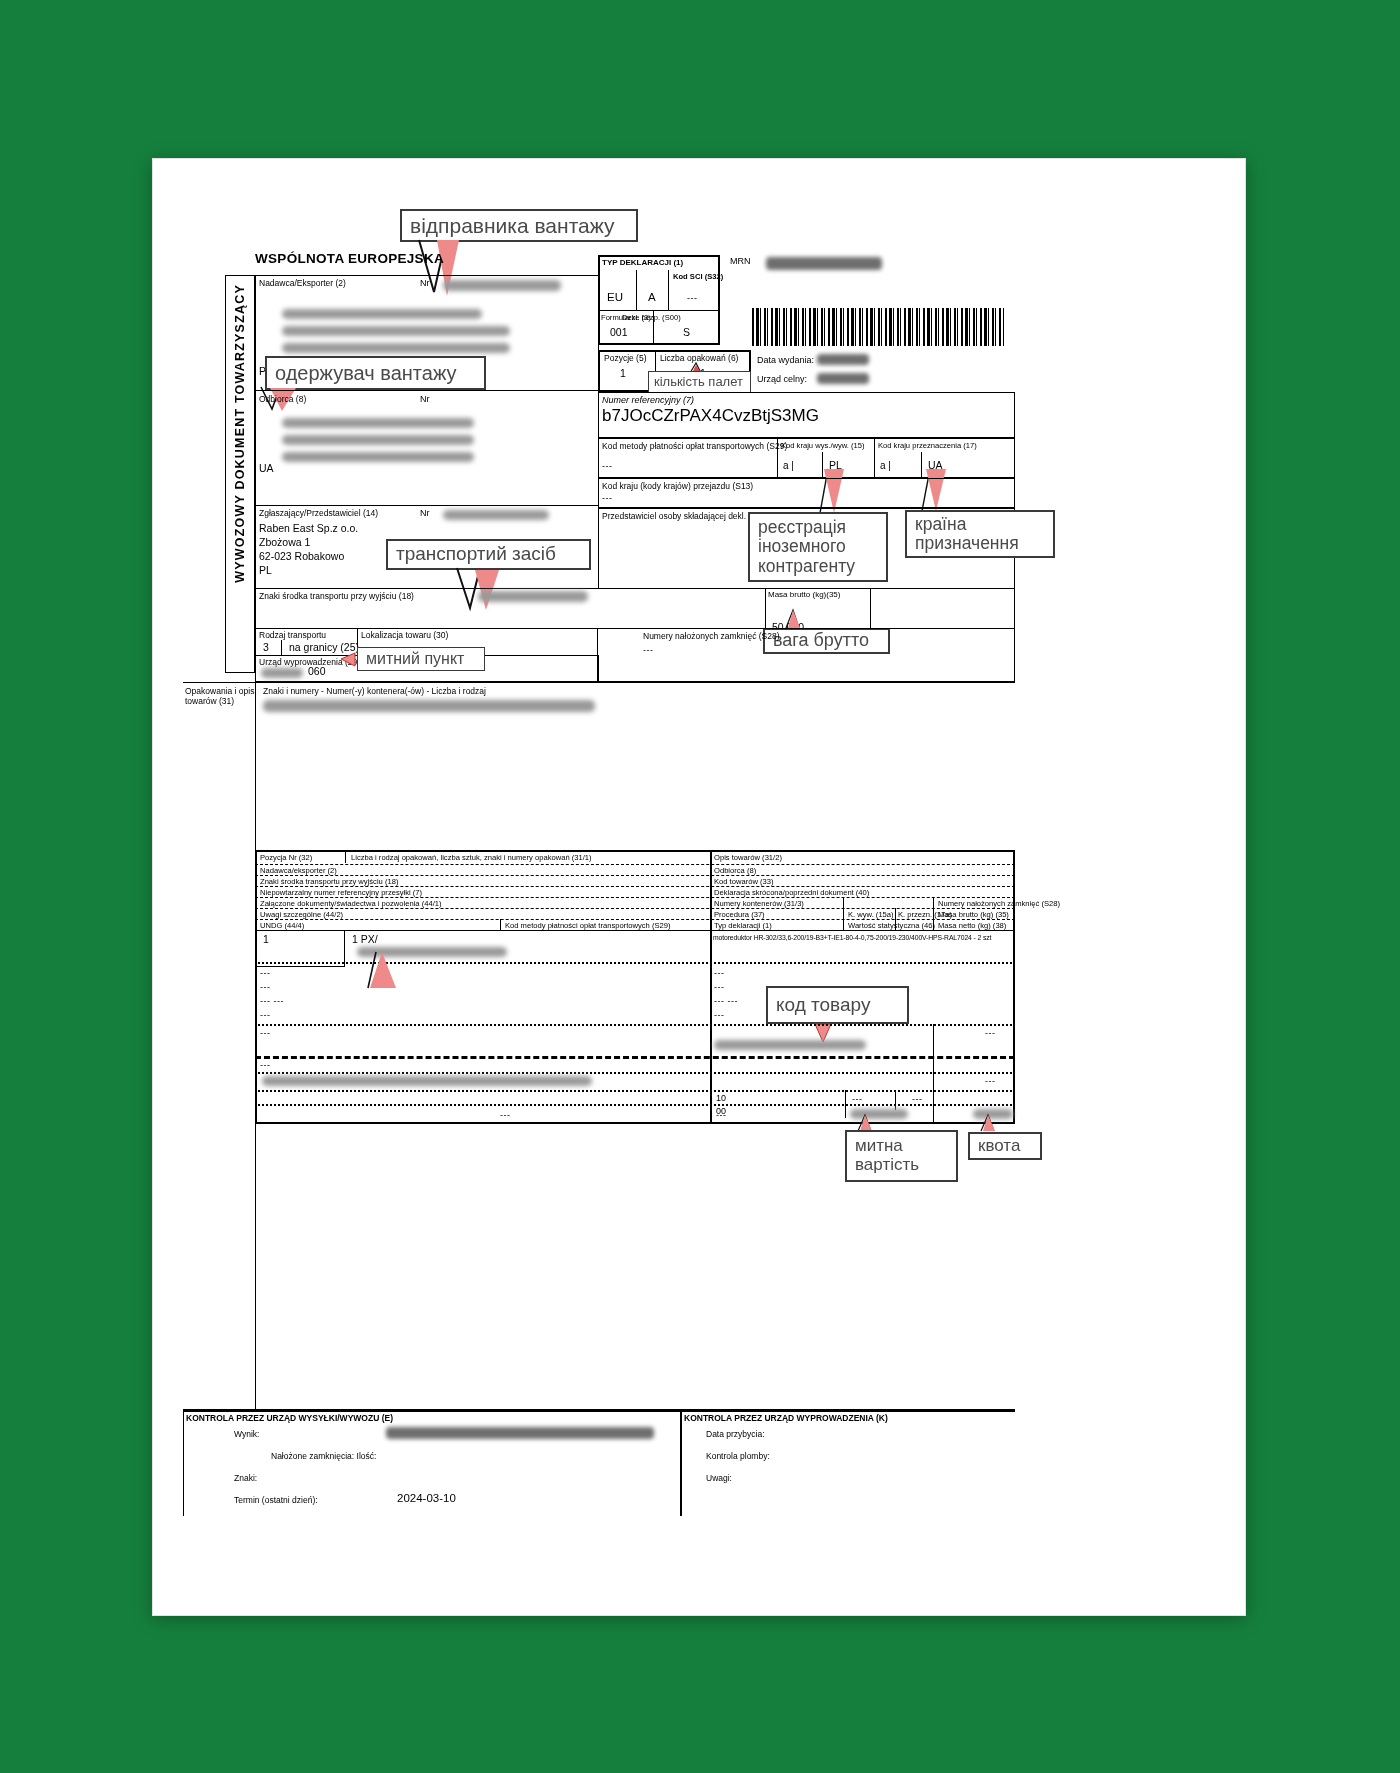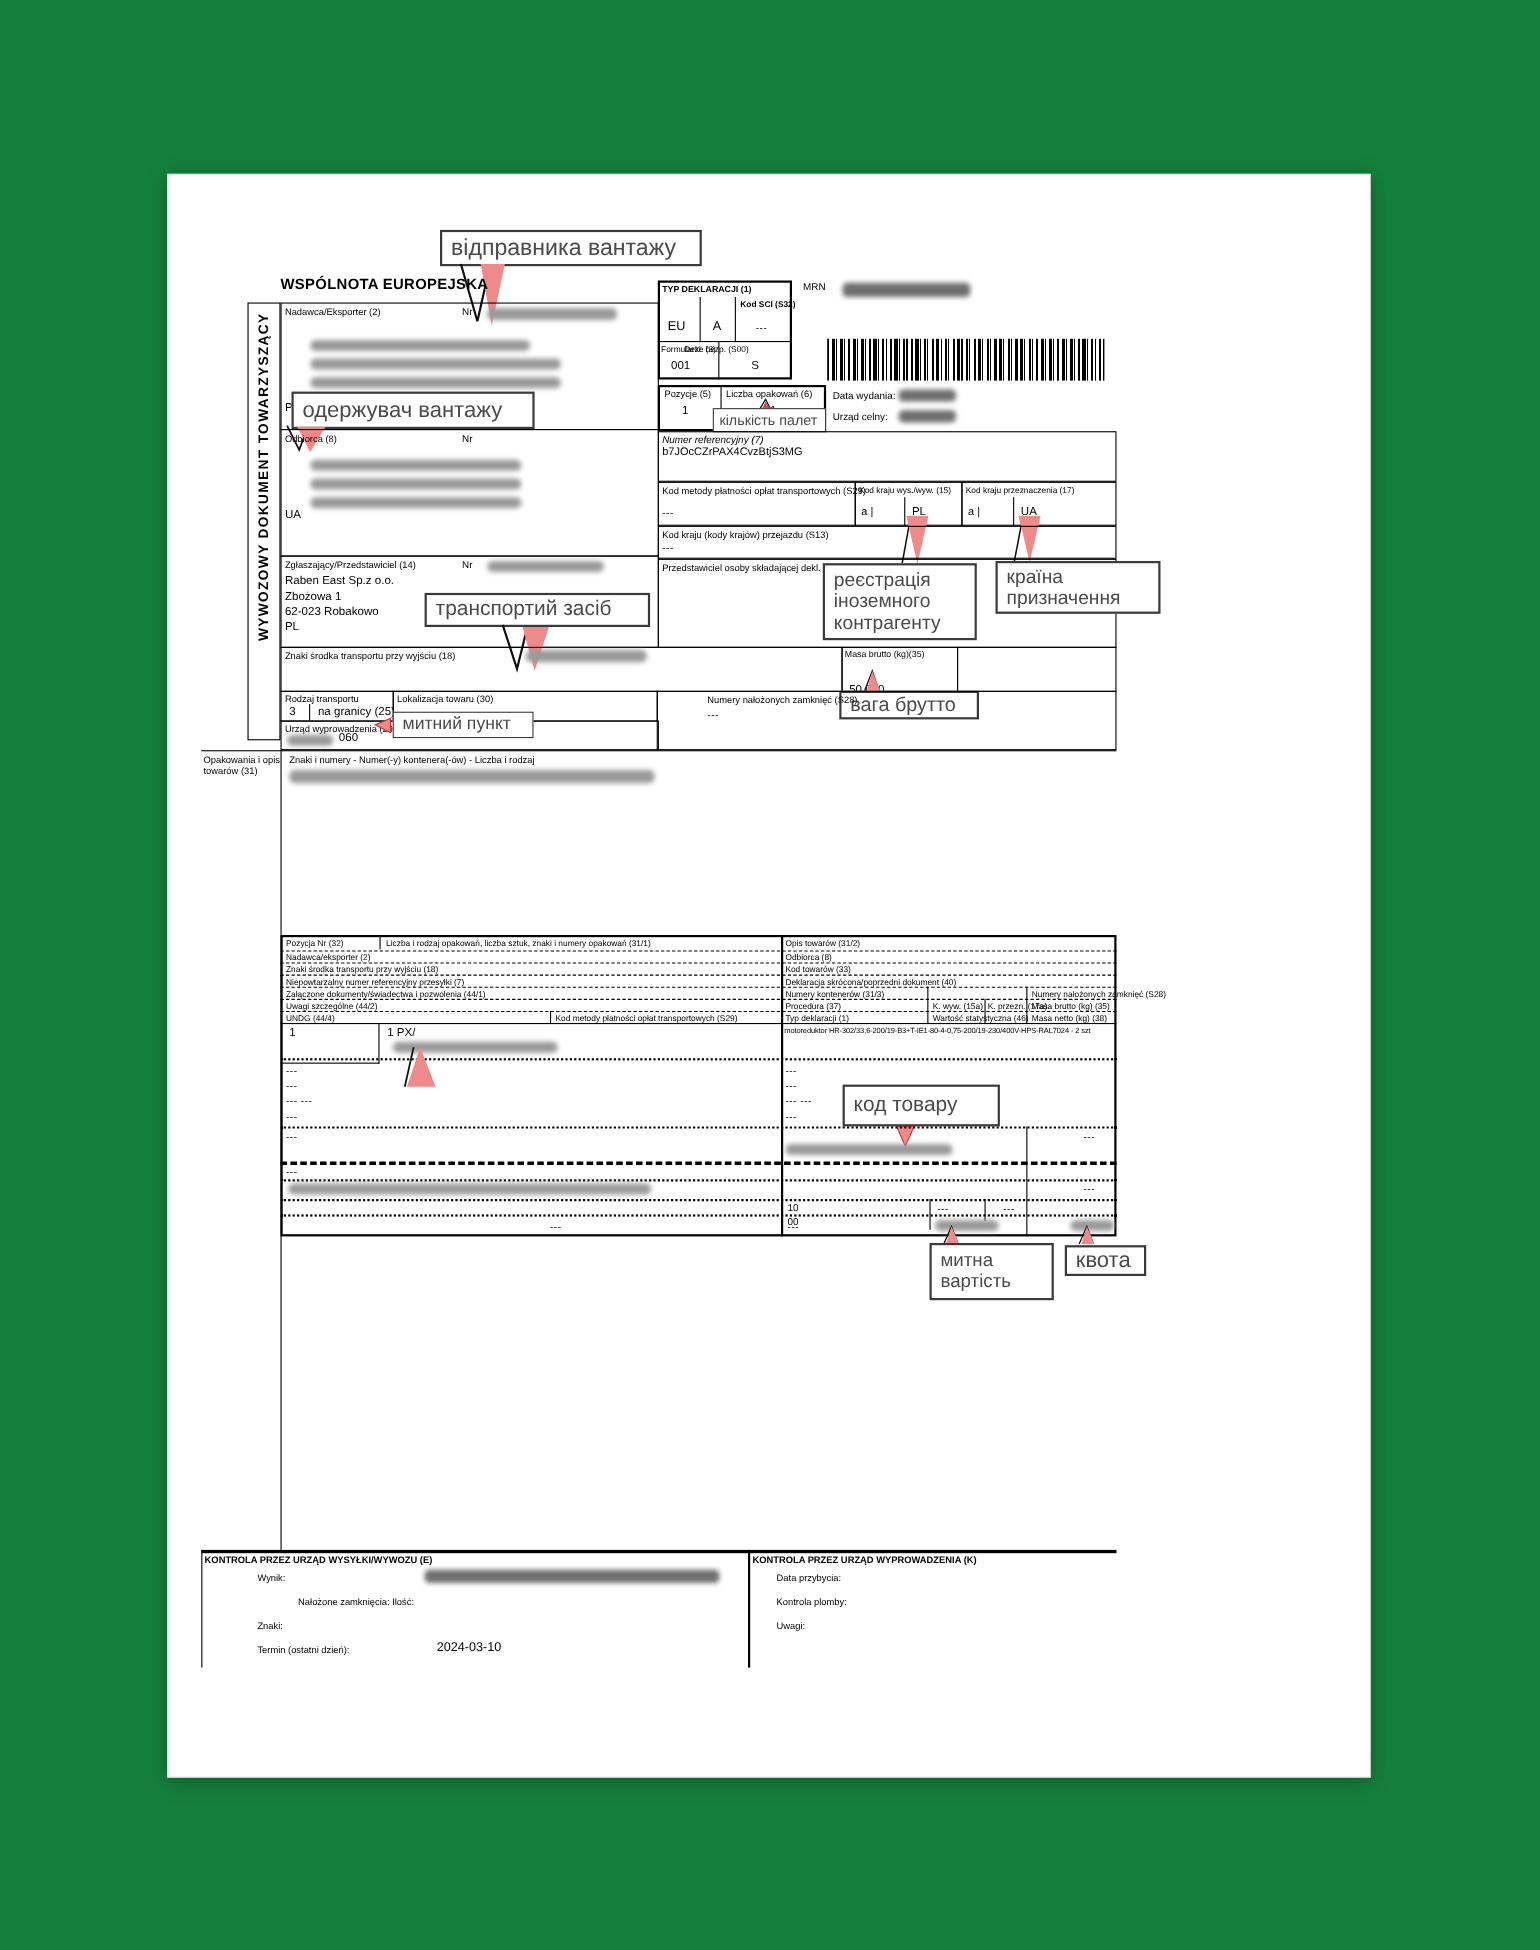--- a/index.html
+++ b/index.html
@@ -118,21 +118,21 @@
   </svg>
   <div class="ann" style="left:648px;top:371px;width:103px;height:22px;font-size:13px;border-width:1.5px;padding:0 5px;"><span>кількість палет</span></div>
 
   <div class="flabel" style="left:757px;top:355px;font-size:9px;">Data wydania:</div>
   <div class="blurd" style="left:817px;top:354px;width:52px;height:11px;"></div>
   <div class="flabel" style="left:757px;top:374px;font-size:9px;">Urząd celny:</div>
   <div class="blurd" style="left:817px;top:373px;width:52px;height:11px;"></div>
 
   <div class="box" style="left:598px;top:392px;width:417px;height:46px;"></div>
   <div class="flabel" style="left:602px;top:395px;font-size:9px;font-style:italic;">Numer referencyjny (7)</div>
-  <div class="fval" style="left:602px;top:406px;font-size:10px;">b7JOcCZrPAX4CvzBtjS3MG</div>
+  <div class="fval" style="left:602px;top:406px;font-size:17px;">b7JOcCZrPAX4CvzBtjS3MG</div>
 
   <div class="box" style="left:598px;top:438px;width:180px;height:40px;"></div>
   <div class="flabel" style="left:602px;top:441px;">Kod metody płatności opłat transportowych (S29)</div>
   <div class="fdash" style="left:602px;top:461px;">---</div>
 
   <div class="box" style="left:777px;top:438px;width:98px;height:40px;"></div>
   <div class="ftiny" style="left:781px;top:441px;">Kod kraju wys./wyw. (15)</div>
   <div class="fval" style="left:783px;top:460px;font-size:10px;">a |</div>
   <div class="vline" style="left:822px;top:452px;height:26px;"></div>
   <div class="fval" style="left:829px;top:459px;">PL</div>
@@ -303,21 +303,21 @@
   <svg class="abs" style="left:855px;top:1112px;" width="20" height="20">
     <path d="M3 19 L10 3 L16 19" fill="none" stroke="#111" stroke-width="1.2"></path>
     <polygon points="10,3 17,19 5,19" fill="#ef8a8a"></polygon>
   </svg>
   <div class="ann" style="left:845px;top:1130px;width:113px;height:52px;font-size:17px;"><span>митна
 вартість</span></div>
   <svg class="abs" style="left:978px;top:1112px;" width="20" height="20">
     <path d="M3 19 L10 3 L16 19" fill="none" stroke="#111" stroke-width="1.2"></path>
     <polygon points="10,3 17,19 5,19" fill="#ef8a8a"></polygon>
   </svg>
-  <div class="ann" style="left:968px;top:1132px;width:74px;height:28px;font-size:20px;"><span>квота</span></div>
+  <div class="ann" style="left:968px;top:1132px;width:74px;height:28px;font-size:17px;"><span>квота</span></div>
 
   <div class="abs" style="left:183px;top:1409px;width:832px;height:2.5px;background:#000;"></div>
   <div class="vline" style="left:183px;top:1409px;height:107px;"></div>
   <div class="vline" style="left:680px;top:1409px;height:107px;width:1.8px;"></div>
   <div class="flabel bold" style="left:186px;top:1413px;">KONTROLA PRZEZ URZĄD WYSYŁKI/WYWOZU (E)</div>
   <div class="flabel" style="left:234px;top:1429px;">Wynik:</div>
   <div class="blurd" style="left:386px;top:1427px;width:268px;height:12px;"></div>
   <div class="flabel" style="left:234px;top:1451px;margin-left:37px;">Nałożone zamknięcia: Ilość:</div>
   <div class="flabel" style="left:234px;top:1473px;">Znaki:</div>
   <div class="flabel" style="left:234px;top:1495px;">Termin (ostatni dzień):</div>

